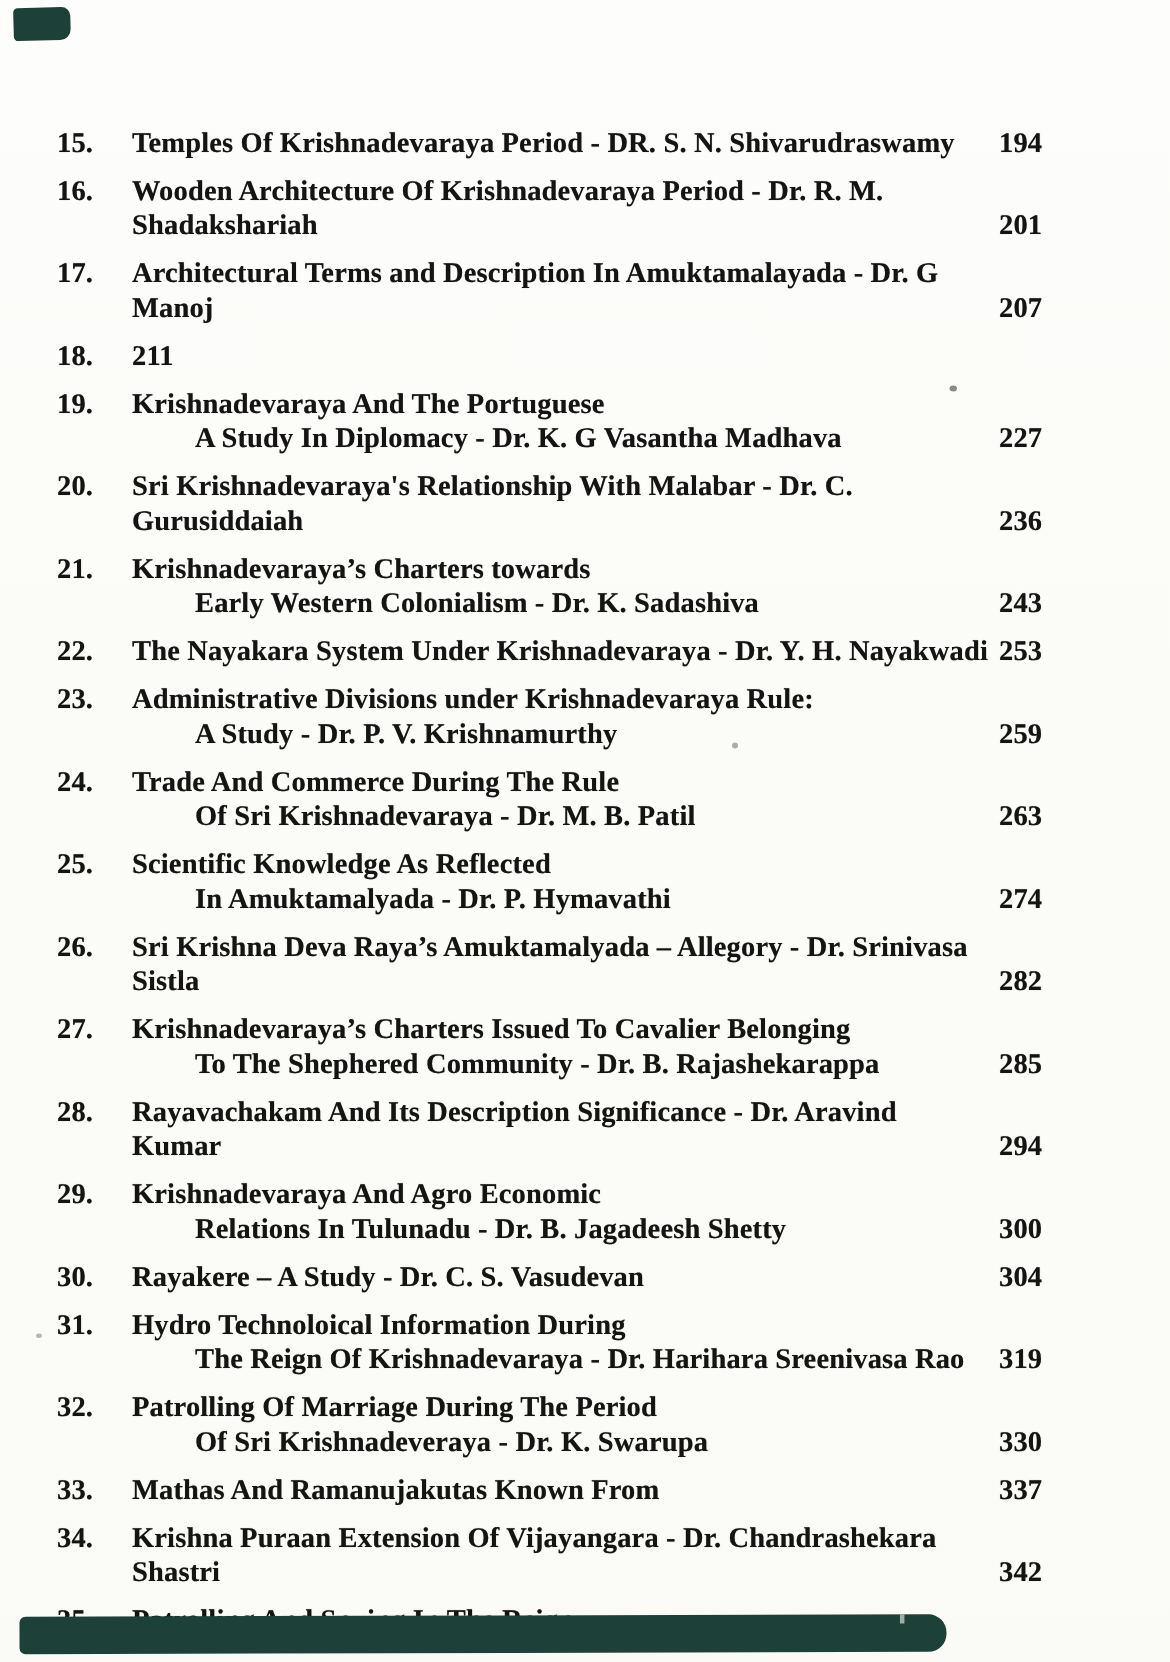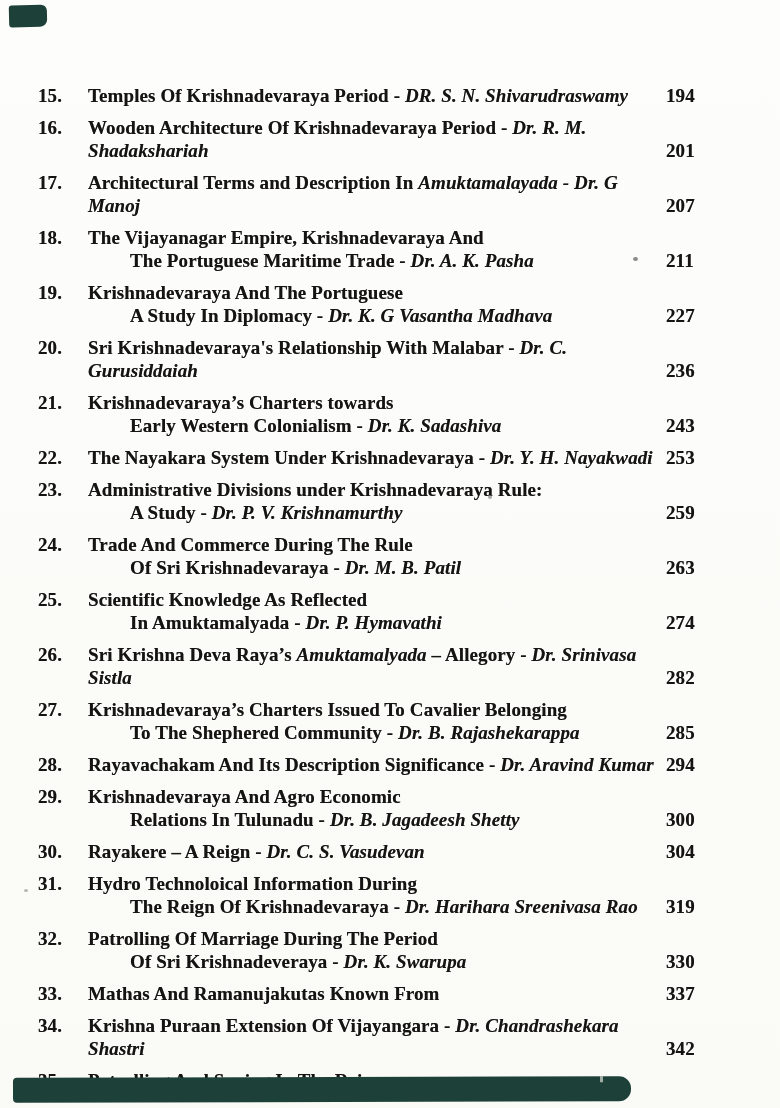--- a/index.html
+++ b/index.html
@@ -39,21 +39,21 @@
     color: #151413;
     font-size: 19px; font-weight: 700; line-height: 23px;
     letter-spacing: 0.1px;
     text-shadow: 0 0 0.5px rgba(20,20,20,.55);
   }
   .row { display: flex; align-items: flex-start; margin-bottom: 9px; }
   .num { flex: none; width: 50px; }
   .title { flex: 1 1 auto; padding-right: 6px; }
   .title .line2 { padding-left: 42px; }
   .page-no { flex: none; width: 56px; text-align: left; align-self: flex-end; }
-  .it { font-style: italic; }
+  .it { }
 </style>
 </head>
 <body>
 
 <div class="page">
   <div class="scan-mark-top"></div>
   <div class="toc" id="toc">
       <div class="row">
         <div class="num">15.</div>
         <div class="title">
@@ -70,24 +70,20 @@
       </div>
       <div class="row">
         <div class="num">17.</div>
         <div class="title">
           <div class="line1"><span>Architectural Terms and Description In </span><span class="it">Amuktamalayada - Dr. G Manoj</span></div>
         </div>
         <div class="page-no">207</div>
       </div>
       <div class="row">
         <div class="num">18.</div>
-        <div class="title">
-          <div class="line1"><span>The Vijayanagar Empire, Krishnadevaraya And</span></div>
-          <div class="line2"><span>The Portuguese Maritime Trade - </span><span class="it">Dr. A. K. Pasha</span></div>
-        </div>
         <div class="page-no">211</div>
       </div>
       <div class="row">
         <div class="num">19.</div>
         <div class="title">
           <div class="line1"><span>Krishnadevaraya And The Portuguese</span></div>
           <div class="line2"><span>A Study In Diplomacy - </span><span class="it">Dr. K. G Vasantha Madhava</span></div>
         </div>
         <div class="page-no">227</div>
       </div>
@@ -163,21 +159,21 @@
         <div class="num">29.</div>
         <div class="title">
           <div class="line1"><span>Krishnadevaraya And Agro Economic</span></div>
           <div class="line2"><span>Relations In Tulunadu - </span><span class="it">Dr. B. Jagadeesh Shetty</span></div>
         </div>
         <div class="page-no">300</div>
       </div>
       <div class="row">
         <div class="num">30.</div>
         <div class="title">
-          <div class="line1"><span>Rayakere – A Reign - </span><span class="it">Dr. C. S. Vasudevan</span></div>
+          <div class="line1"><span>Rayakere – A Study - </span><span class="it">Dr. C. S. Vasudevan</span></div>
         </div>
         <div class="page-no">304</div>
       </div>
       <div class="row">
         <div class="num">31.</div>
         <div class="title">
           <div class="line1"><span>Hydro Technoloical Information During</span></div>
           <div class="line2"><span>The Reign Of Krishnadevaraya - </span><span class="it">Dr. Harihara Sreenivasa Rao</span></div>
         </div>
         <div class="page-no">319</div>

